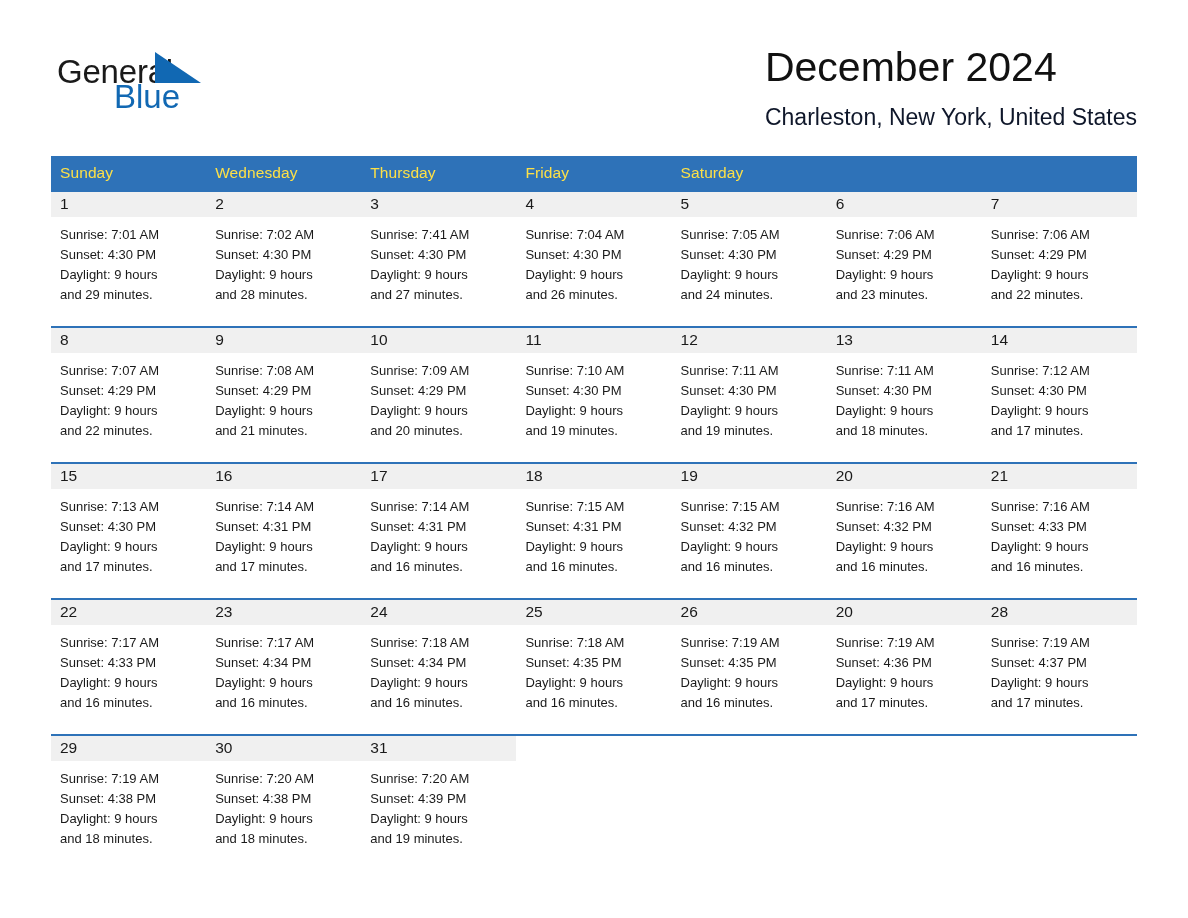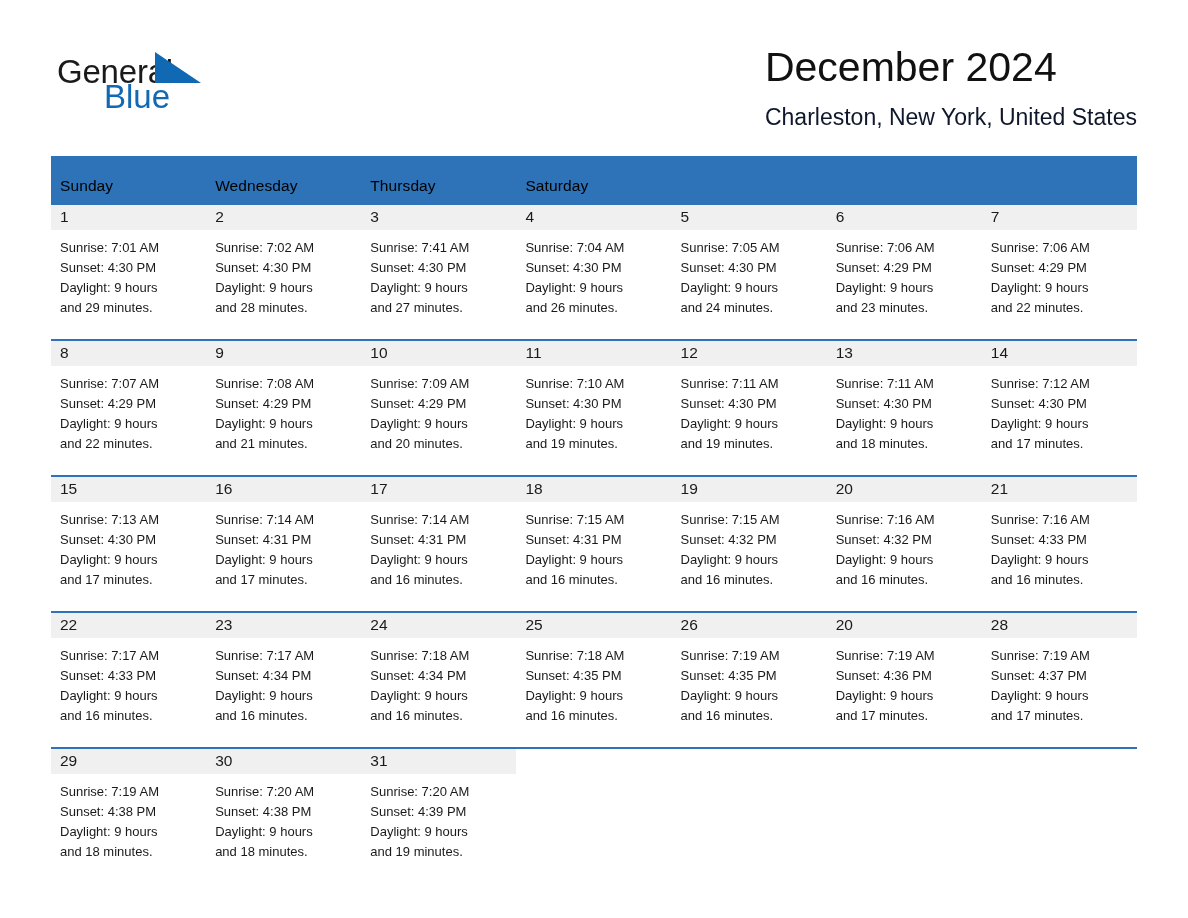--- a/index.html
+++ b/index.html
@@ -48,21 +48,21 @@
     position: absolute;
     left: 0;
     top: 11px;
   }
   .logo-blue {
     font-size: 33px;
     color: #1168b3;
     font-family: "Liberation Sans", sans-serif;
     font-weight: 400;
     position: absolute;
-    left: 47px;
+    left: 57px;
     top: 36px;
   }
   .logo-tri {
     position: absolute;
     left: 98px;
     top: 8px;
     width: 46px;
     height: 31px;
     background: #1168b3;
     clip-path: polygon(0 0, 100% 100%, 0 100%);
@@ -94,26 +94,25 @@
     margin: 44px 51px 0 51px;
     width: 1086px;
   }
 
   .weekday-row {
     display: grid;
     grid-template-columns: repeat(7, 1fr);
     background: #2e72b8;
   }
   .weekday {
-    color: #000000;
+    color: #fde047;
     font-size: 15.5px;
     padding: 8px 0 9px 9px;
     line-height: 1.2;
     letter-spacing: 0.1px;
-    margin-top: 13px;
   }
 
   .week {
     display: grid;
     grid-template-columns: repeat(7, 1fr);
     border-top: 2px solid #2e72b8;
   }
   .week.first { border-top: none; }
 
   .daycell {
@@ -159,20 +158,21 @@
     </div>
 
   </div>
 
   <div class="calendar">
 
     <div class="weekday-row">
       <div class="weekday">Sunday</div>
       <div class="weekday">Wednesday</div>
       <div class="weekday">Thursday</div>
+      <div class="weekday">Friday</div>
       <div class="weekday">Saturday</div>
     </div>
 
     <div class="week first">
       <div class="daycell">
         <div class="daynum-band">1</div>
         <div class="details">
           <div>Sunrise: 7:01 AM</div>
           <div>Sunset: 4:30 PM</div>
           <div>Daylight: 9 hours</div>

